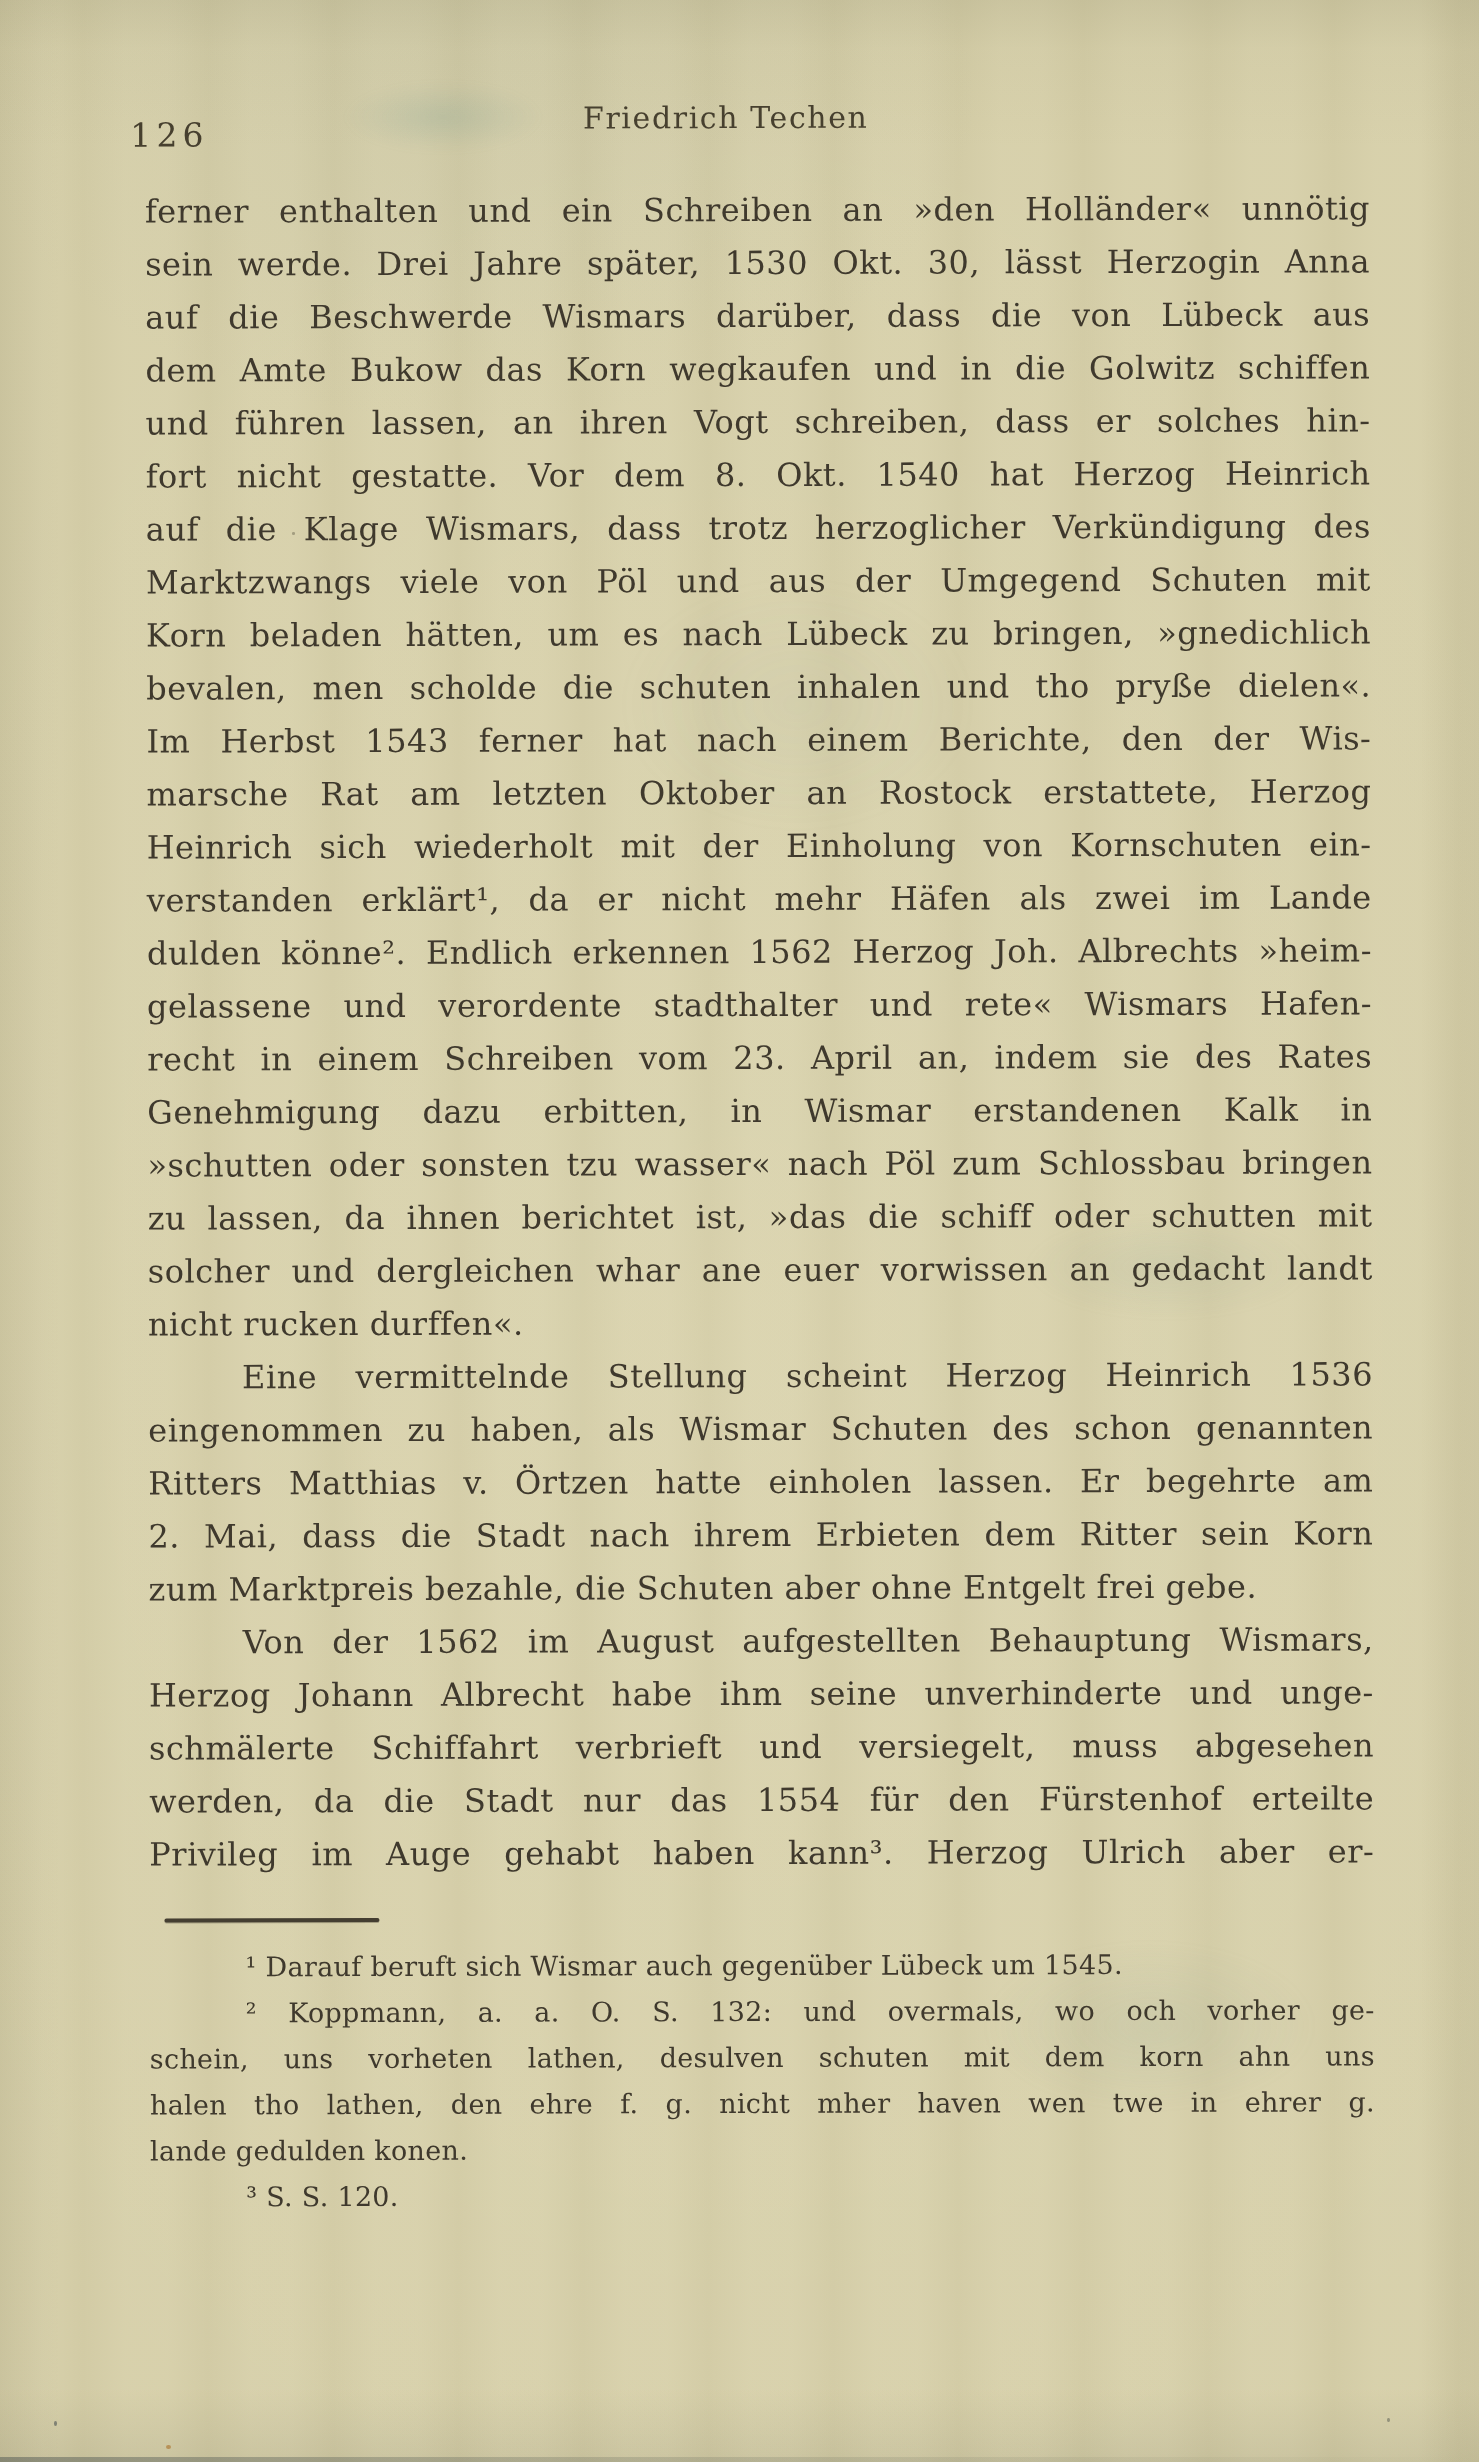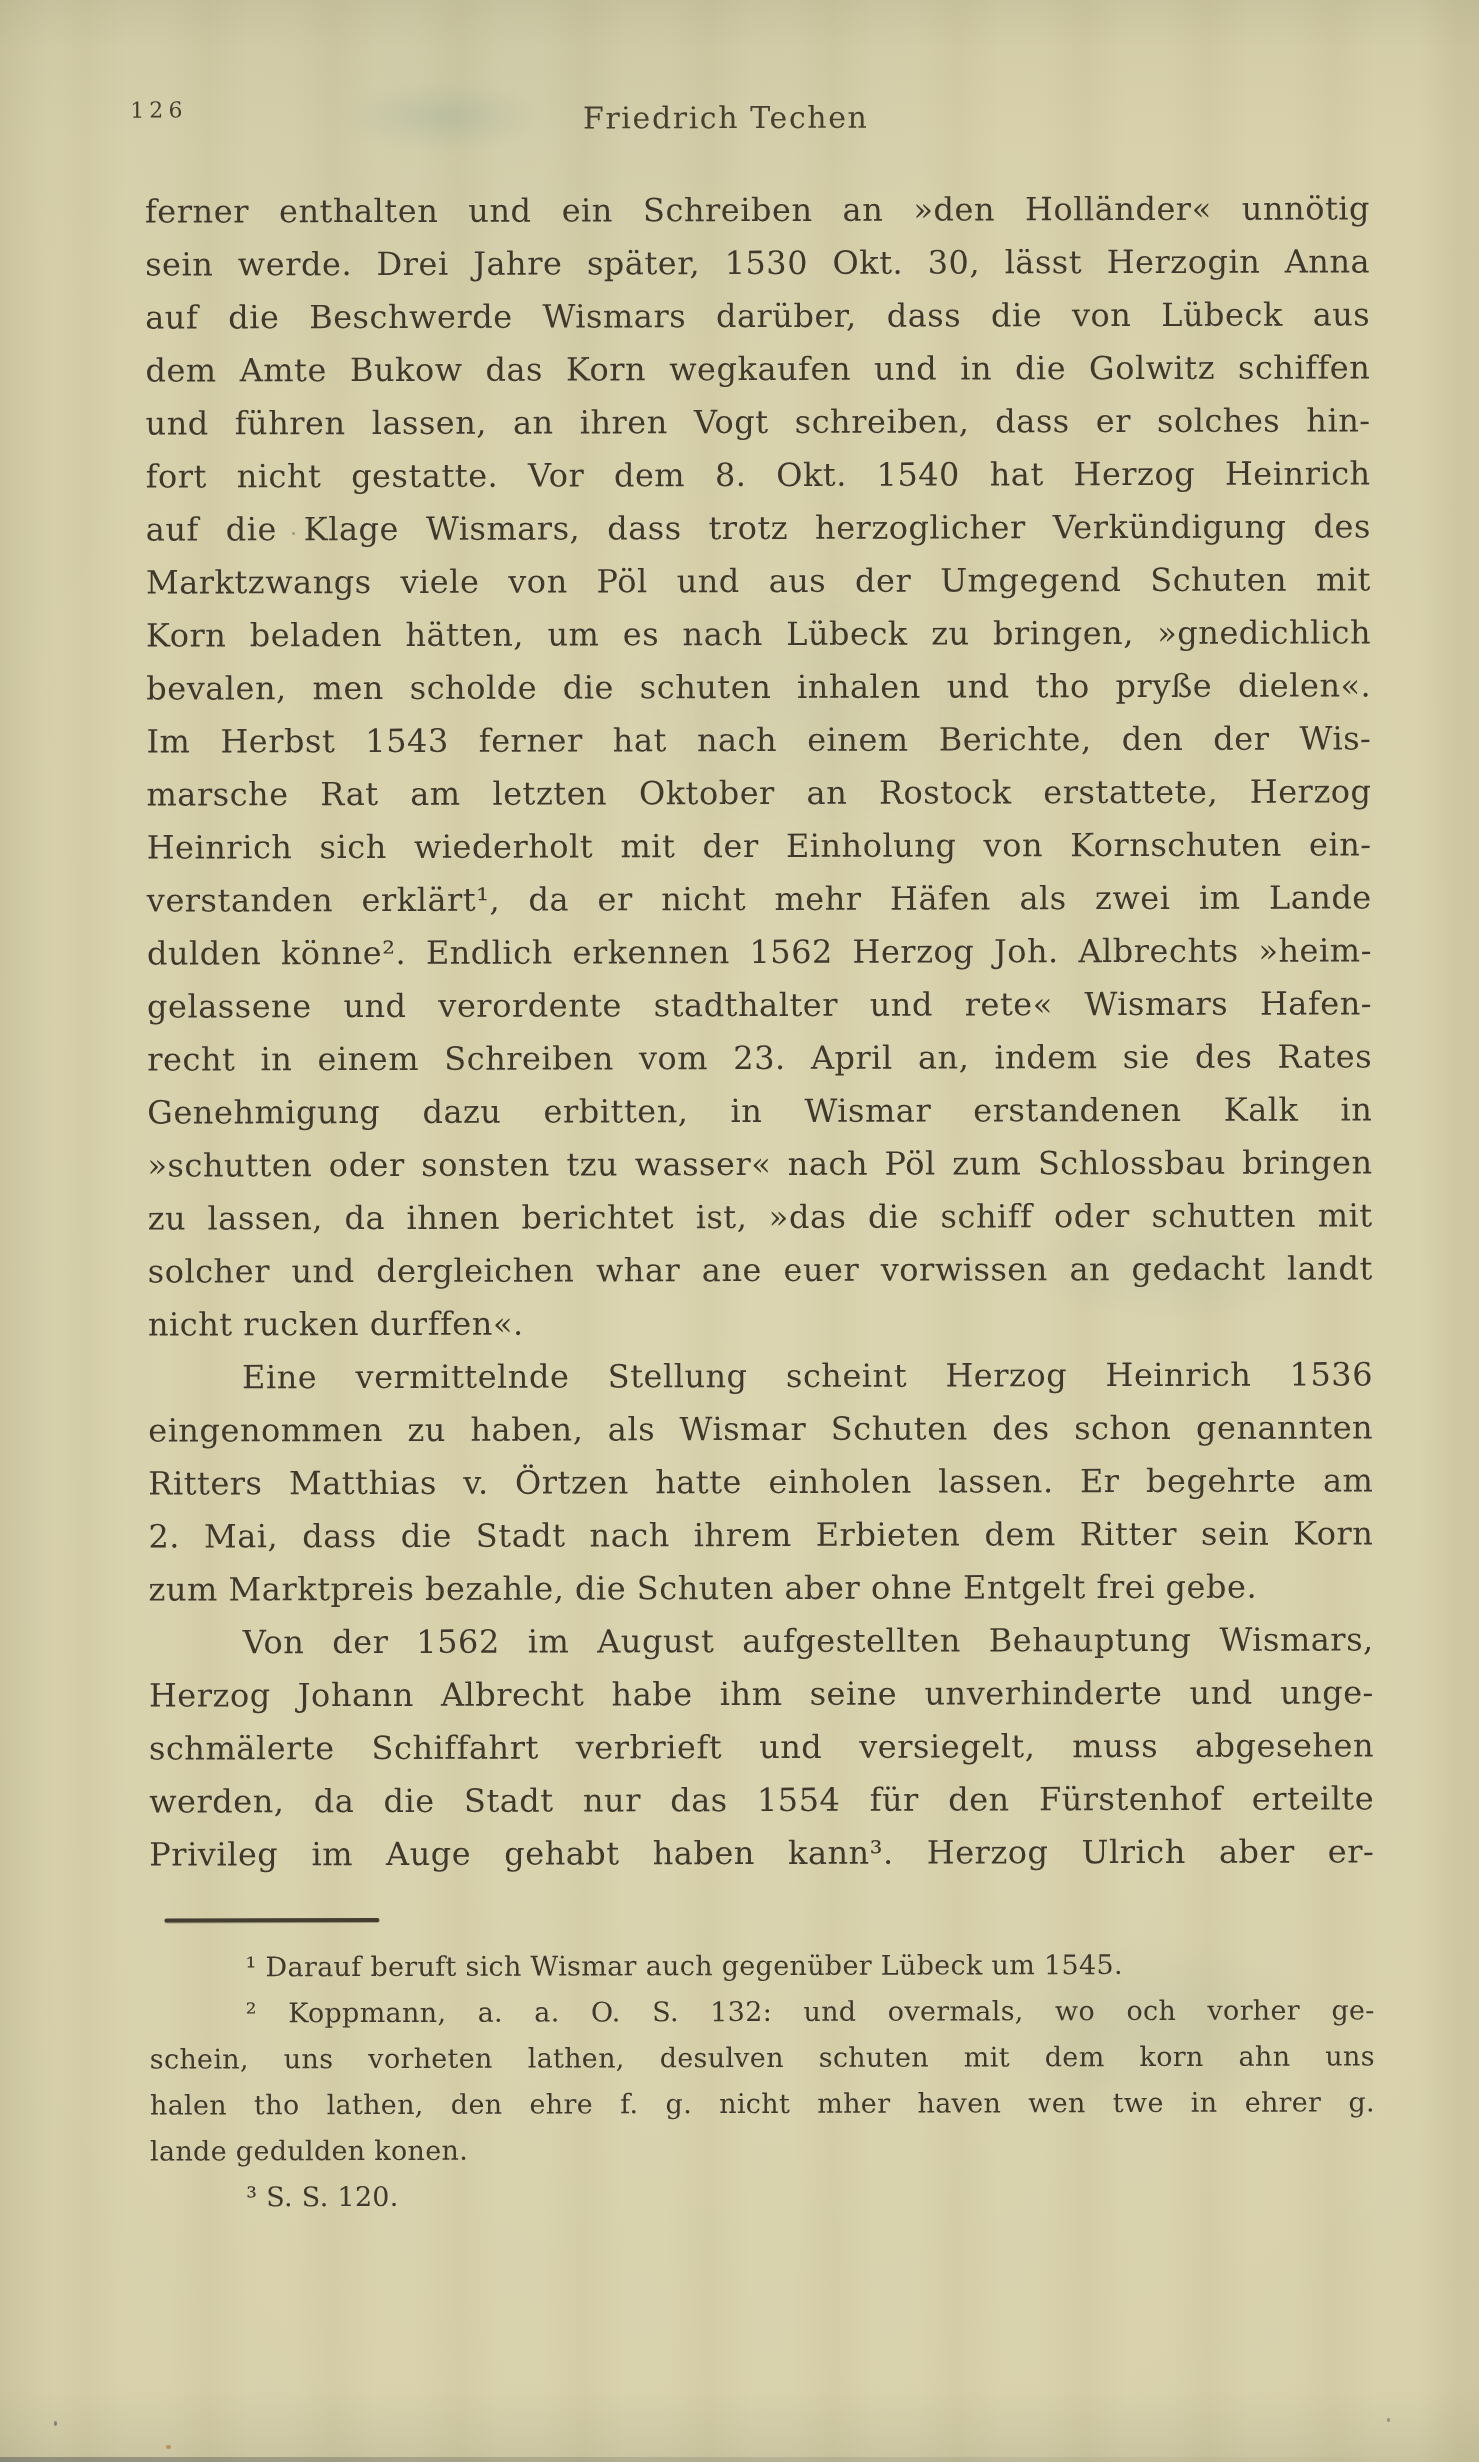--- a/index.html
+++ b/index.html
@@ -47,23 +47,23 @@
     top: 100px;
     left: 0;
     right: 63px;
     text-align: center;
     font-size: 30px;
     letter-spacing: 1.6px;
     color: #47402f;
   }
   .page-number {
     position: absolute;
-    top: 96px;
+    top: 114px;
     left: -14.6px;
-    font-size: 22px;
+    font-size: 33px;
     letter-spacing: 5.2px;
     color: #47402f;
   }
   .body-lines {
     position: absolute;
     top: 184px;
     left: 0;
     width: 1225px;
   }
   .line {

